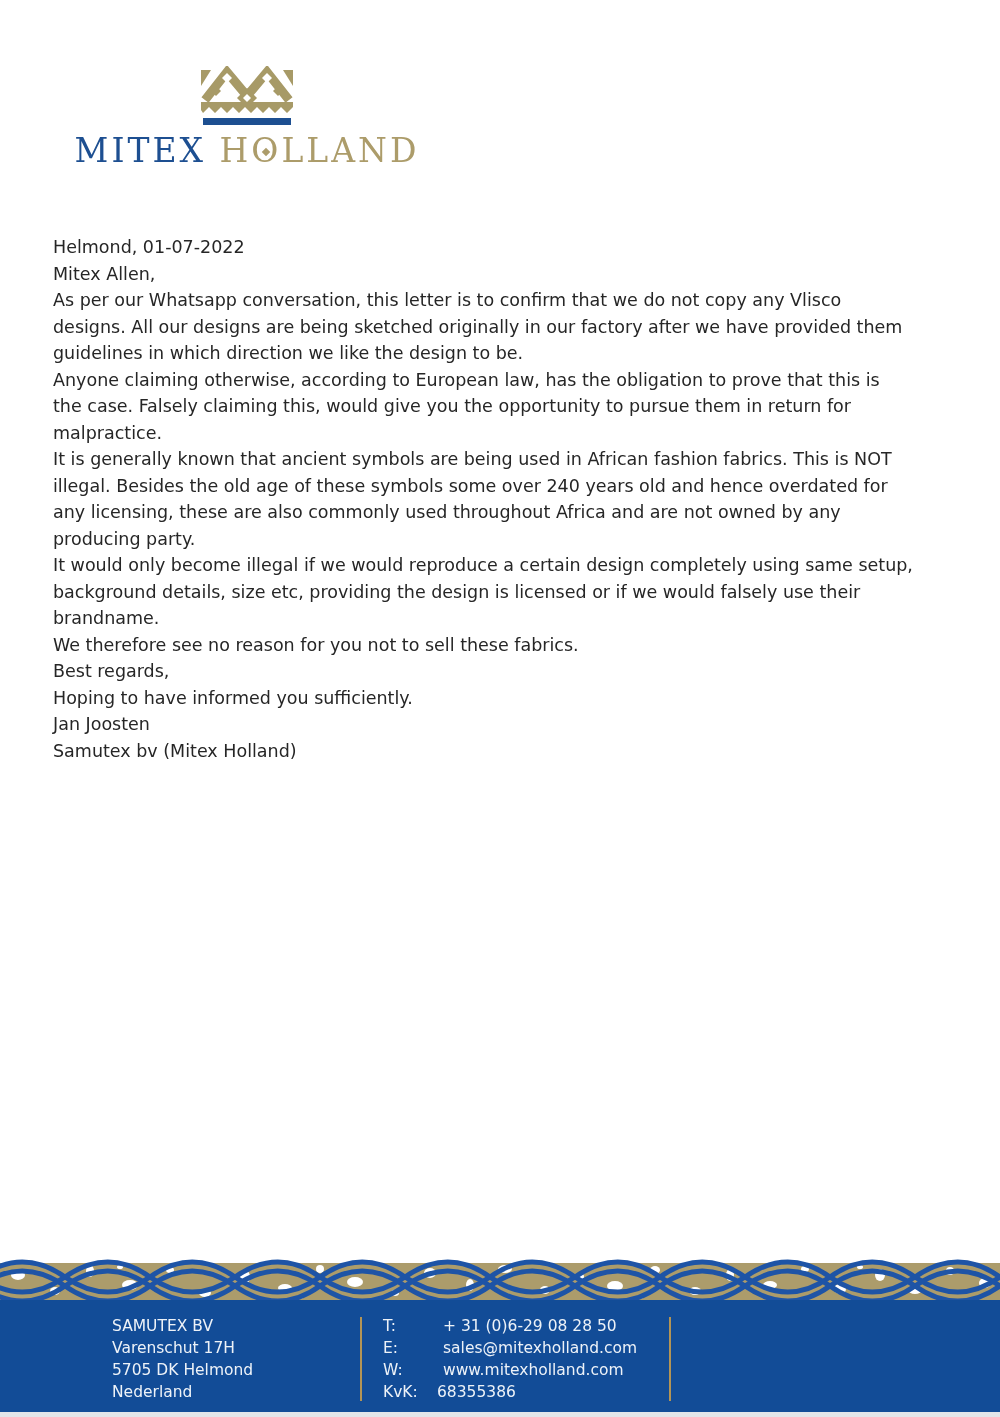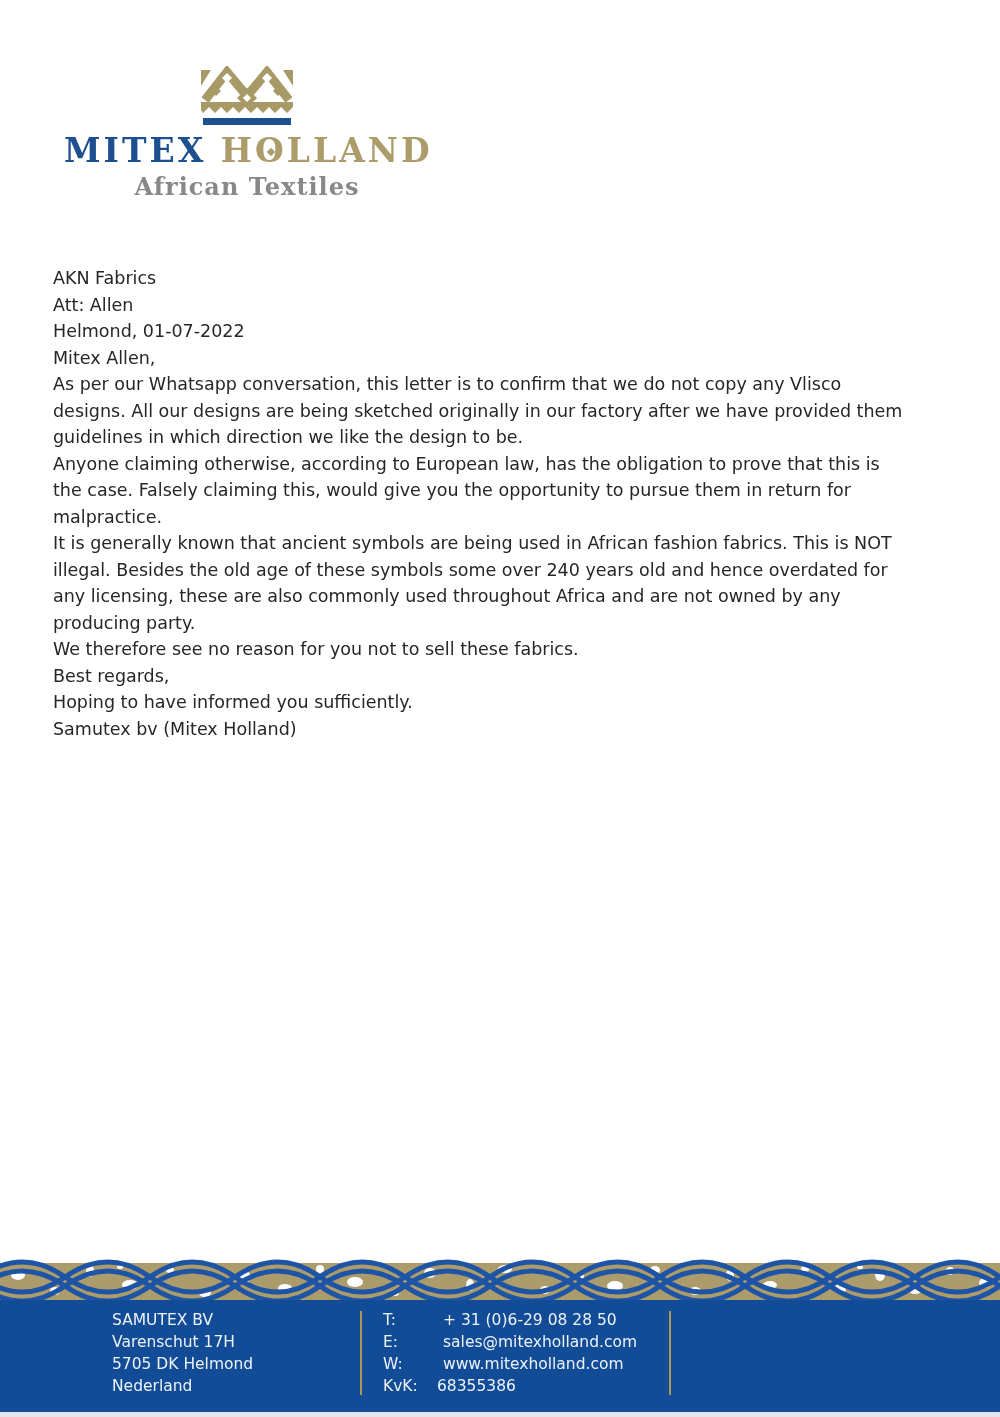--- a/index.html
+++ b/index.html
@@ -16,21 +16,21 @@
   
   .logo-block{
     margin:66px 0 0 64px;
     width:366px;
     text-align:center;
   }
   .crown{display:block;margin:0 auto;}
   .brand-line{
     margin-top:5px;
     font-family:"DejaVu Serif","Liberation Serif",serif;
-    font-weight:700;
+    font-weight:400;
     font-size:33px;
     letter-spacing:3px;
     white-space:nowrap;
   }
   .brand-mitex{color:#1D4F91;}
   .brand-holland{color:#AC9C6A;}
   .holland-o{position:relative;display:inline-block;}
   .holland-o::after{
     content:"";
     position:absolute;left:50%;top:54%;
@@ -67,21 +67,21 @@
   .footer-wrap{position:absolute;left:0;bottom:0;width:1000px;}
   .pattern-band{display:block;width:1000px;height:45px;background:#ffffff;}
   .footer-bar{
     width:1000px;height:112px;
     background:#124C97;
     color:#EDF2F8;
     font-size:15.5px;
     line-height:22px;
     display:flex;
     box-sizing:border-box;
-    padding:9px 0 0 112px;
+    padding:15px 0 0 112px;
   }
   .fcol-address{width:248px;}
   .fdivider{
     width:2px;height:84px;
     background:#B39455;
     margin-top:2px;
   }
   .fcol-contact{width:307px;box-sizing:border-box;padding-left:21px;}
   .fcol-bank{box-sizing:border-box;padding-left:20px;}
   .faddr-line{display:block;}
@@ -113,49 +113,46 @@
       <polygon points="17,20 22,25 17,30 12,25" fill="#A79A67"></polygon>
       <polygon points="79,20 84,25 79,30 74,25" fill="#A79A67"></polygon>
 
       <path d="M2,36 L94,36 L94,41 L88,47 L82,41 L76,47 L70,41 L64,47 L58,41 L52,47 L46,41 L40,47 L34,41 L28,47 L22,41 L16,47 L10,41 L4,47 L2,44 Z" fill="#A79A67"></path>
 
       <rect x="4" y="52" width="88" height="7" fill="#1D4F91"></rect>
     </svg>
     <div class="brand-line">
       <span class="brand-mitex">MITEX</span><span>&nbsp;</span><span class="brand-holland"><span>H</span><span class="holland-o">O</span><span>LLAND</span></span>
     </div>
-    <div class="tagline">African Textiles</div>
   </div>
 
   <div class="letter">
-    <p>
-      <span class="recipient-line">AKN Fabrics</span>
-      <span class="recipient-line">Att: Allen</span>
-    </p>
     <p class="dateline">Helmond, 01-07-2022</p>
     <p class="salutation">Mitex Allen,</p>
 
     <p class="para">
       <span>As per our Whatsapp conversation, this letter is to confirm that we do not copy any Vlisco designs. All our designs are being sketched originally in our factory after we have provided them guidelines in which direction we like the design to be.</span>
     </p>
     <p class="para">
       <span>Anyone claiming otherwise, according to European law, has the obligation to prove that this is the case. Falsely claiming this, would give you the opportunity to pursue them in return for malpractice.</span>
     </p>
     <p class="para">
       <span>It is generally known that ancient symbols are being used in African fashion fabrics. This is NOT illegal. Besides the old age of these symbols some over 240 years old and hence overdated for any licensing, these are also commonly used throughout Africa and are not owned by any producing party.</span>
+      <span>It would only become illegal if we would reproduce a certain design completely using same setup, background details, size etc, providing the design is licensed or if we would falsely use their brandname.</span>
     </p>
     <p class="para">
       <span>We therefore see no reason for you not to sell these fabrics.</span>
     </p>
     <p class="para">Best regards,</p>
 
     <p class="para">
       <span>Hoping to have informed you sufficiently.</span>
     </p>
     <p class="signature">
+      <span>Jan Joosten</span>
       <span>Samutex bv (Mitex Holland)</span>
     </p>
   </div>
 
   <div class="footer-wrap">
 
     <svg class="pattern-band" viewBox="0 0 1000 45" preserveAspectRatio="none" aria-hidden="true">
       <rect x="0" y="8" width="1000" height="37" fill="#AC9C6B"></rect>
 
       <g fill="#ffffff">

